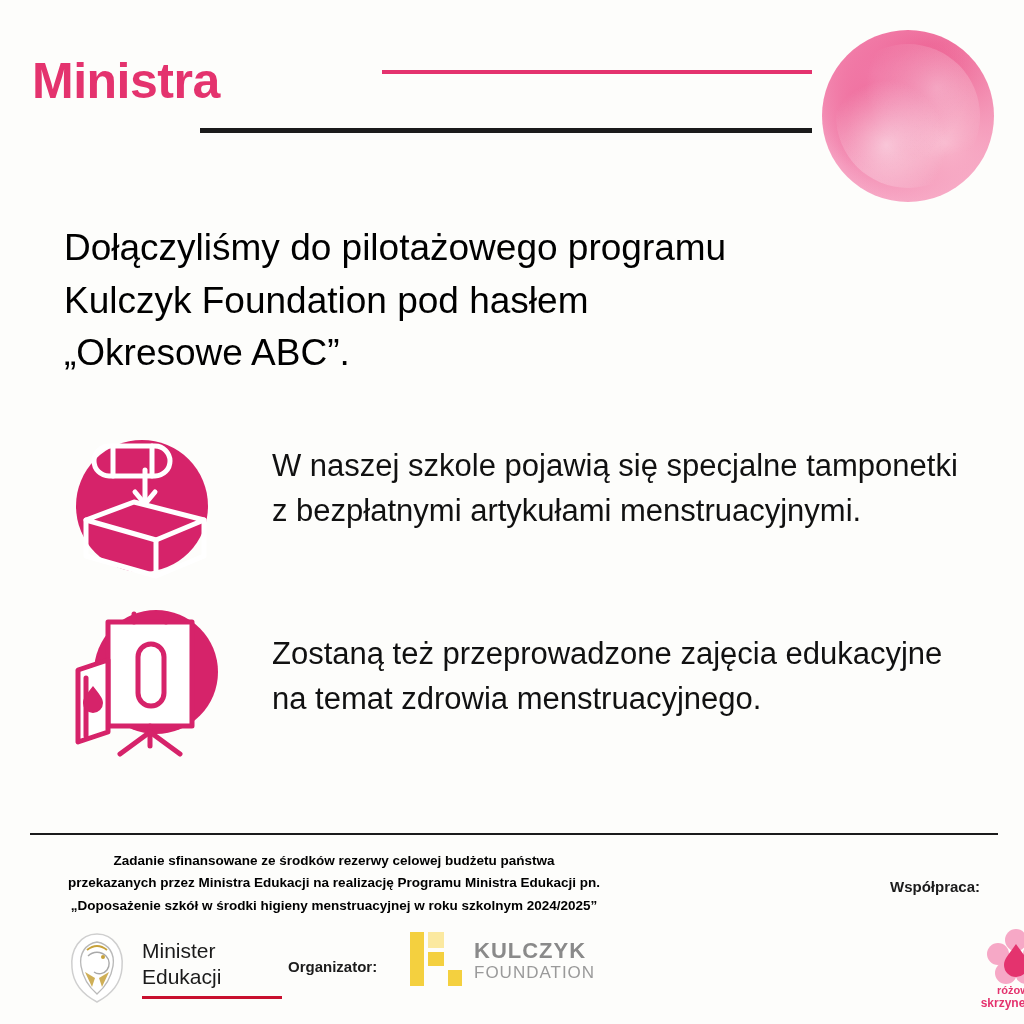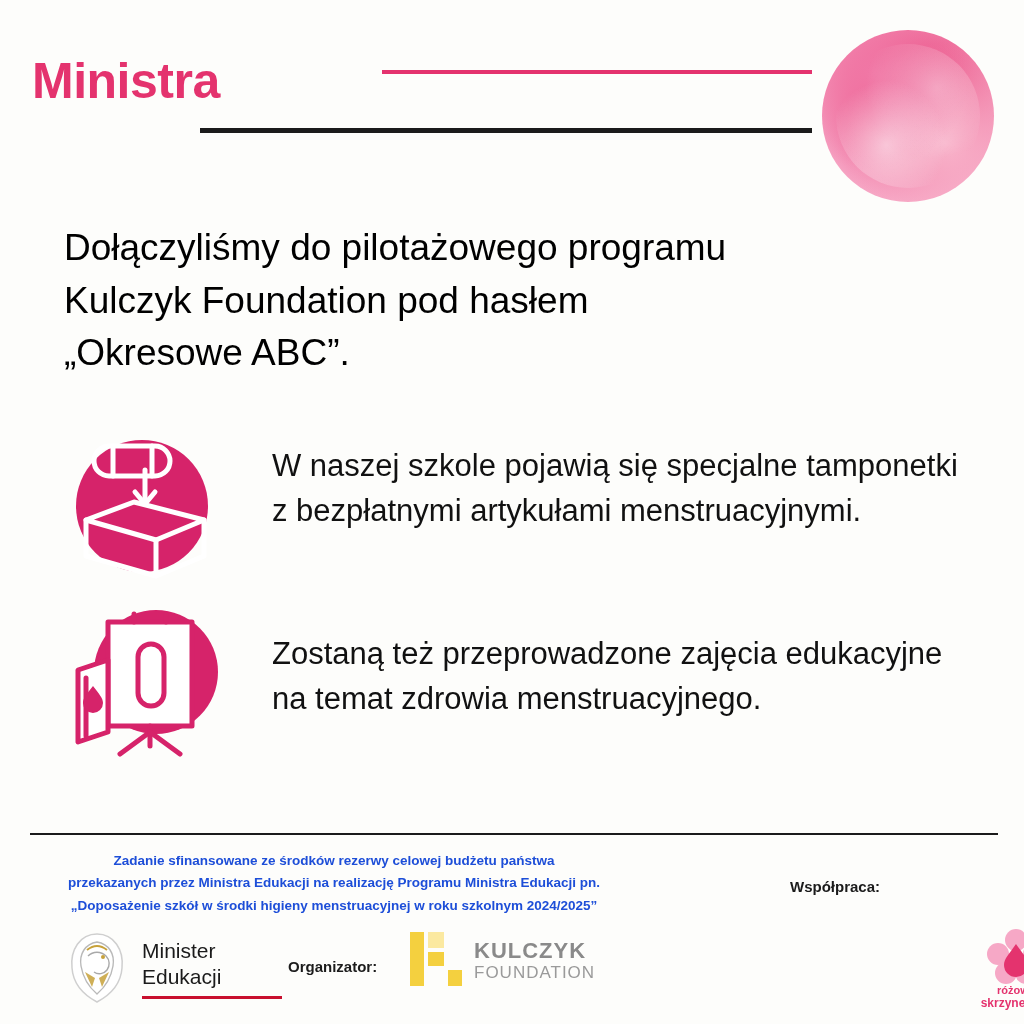--- a/index.html
+++ b/index.html
@@ -134,28 +134,28 @@
   }
   .funding {
     position: absolute;
     top: 850px;
     left: 24px;
     width: 620px;
     text-align: center;
     font-size: 13.5px;
     font-weight: bold;
     line-height: 1.65;
-    color: #1d4ed8;
+    color: #000000;
   }
   .coop-label {
     position: absolute;
     top: 878px;
     left: 790px;
     width: 190px;
-    text-align: left;
+    text-align: right;
     font-size: 15px;
     font-weight: bold;
     color: #1b1b1b;
   }
 
   
   .ministry {
     position: absolute;
     top: 928px;
     left: 60px;

